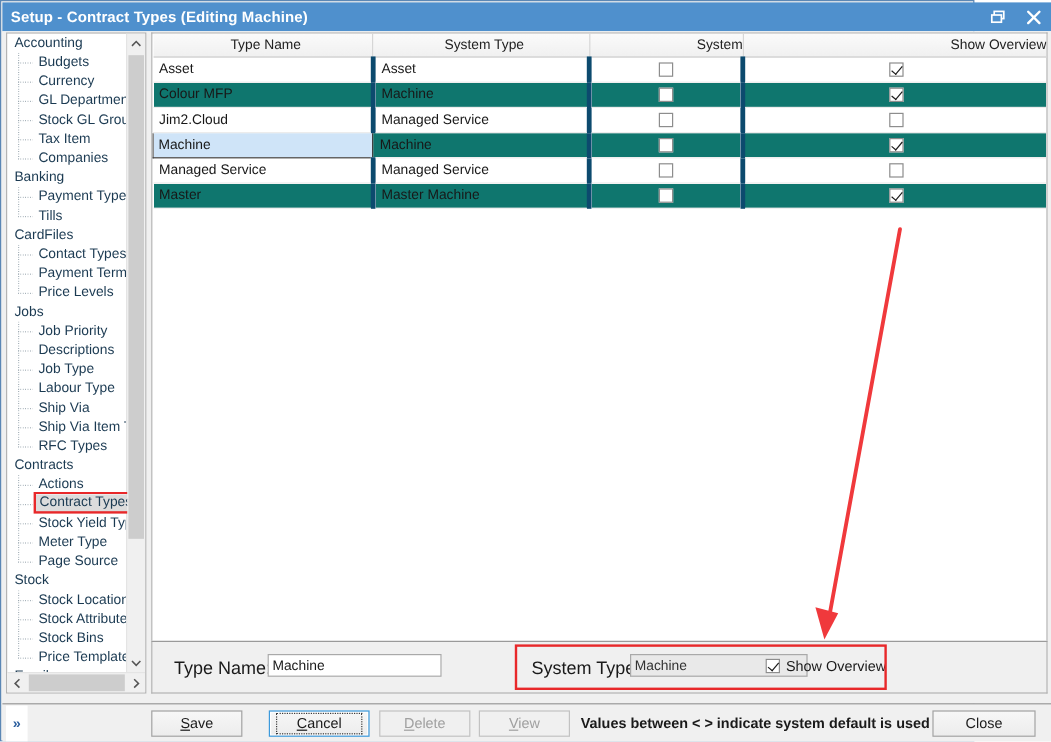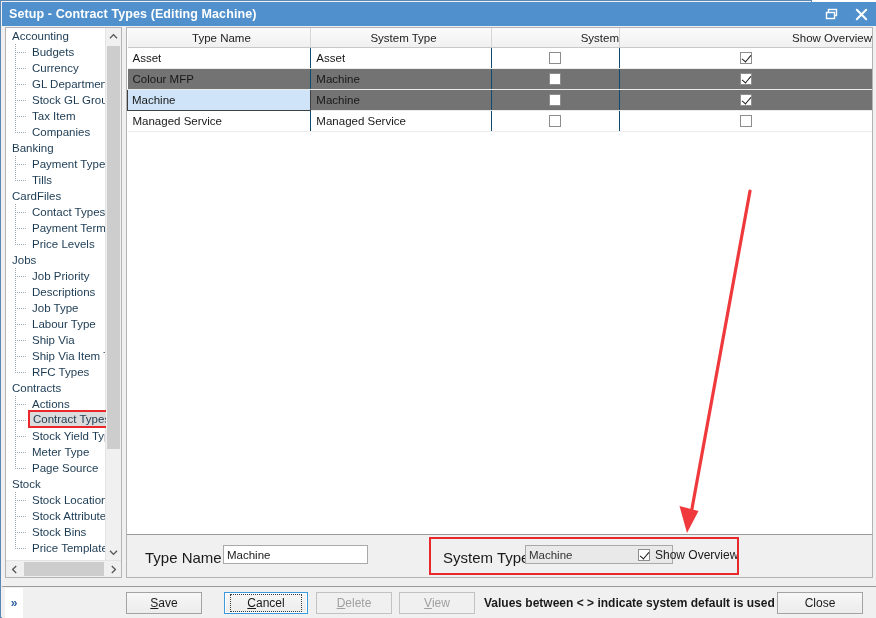--- a/index.html
+++ b/index.html
@@ -174,30 +174,30 @@
     font-size: 11.5px;
     color: #222;
     padding: 0;
     text-align: center;
   }
   table.grid th .thpad { padding-left: 5px; }
   table.grid th.ctr { text-align: right; }
   table.grid th.ctr .thpad { padding-left: 0; }
   table.grid td {
     height: 20px;
-    border-right: 1px solid #0c4a6e;
+    border-right: 4px solid #0c4a6e;
     border-bottom: 1px solid #ececec;
     font-size: 11.5px;
     color: #181818;
     padding: 0 0 0 5px;
     overflow: hidden;
     white-space: nowrap;
   }
   table.grid td.ctr { padding: 0; text-align: center; }
-  table.grid tr.alt td { background: #737373; }
+  table.grid tr.alt td { background: #0f766e; }
   table.grid tr.sel td.namecell {
     background: #cfe4f8;
     border: 1px solid #404040;
     padding-left: 4px;
   }
   .cb {
     display: inline-block;
     width: 12px; height: 12px;
     border: 1px solid #8d8d8d;
     background: #ffffff;
@@ -430,32 +430,44 @@
               <td>Asset</td>
               <td class="ctr"><span class="cb"></span></td>
               <td class="ctr" style="border-right: none;"><span class="cb on"></span></td>
             </tr>
             <tr class="alt ">
               <td class="namecell">Colour MFP</td>
               <td>Machine</td>
               <td class="ctr"><span class="cb"></span></td>
               <td class="ctr" style="border-right: none;"><span class="cb on"></span></td>
             </tr>
+            <tr class="">
+              <td class="namecell">Jim2.Cloud</td>
+              <td>Managed Service</td>
+              <td class="ctr"><span class="cb"></span></td>
+              <td class="ctr" style="border-right: none;"><span class="cb"></span></td>
+            </tr>
             <tr class="alt sel">
               <td class="namecell">Machine</td>
               <td>Machine</td>
               <td class="ctr"><span class="cb"></span></td>
               <td class="ctr" style="border-right: none;"><span class="cb on"></span></td>
             </tr>
             <tr class="">
               <td class="namecell">Managed Service</td>
               <td>Managed Service</td>
               <td class="ctr"><span class="cb"></span></td>
               <td class="ctr" style="border-right: none;"><span class="cb"></span></td>
             </tr>
+            <tr class="alt ">
+              <td class="namecell">Master</td>
+              <td>Master Machine</td>
+              <td class="ctr"><span class="cb"></span></td>
+              <td class="ctr" style="border-right: none;"><span class="cb on"></span></td>
+            </tr>
           </tbody>
       </table>
     </div>
 
     <div id="edit-panel">
       <div class="fld-label" style="left:18px;">Type Name:</div>
       <input class="txtbox" style="left: 96px; width: 145px;" value="Machine">
 
       <div class="fld-label" style="left:316px;">System Type:</div>
       <input class="txtbox readonly" style="left: 398px; width: 148px;" readonly="" value="Machine">

